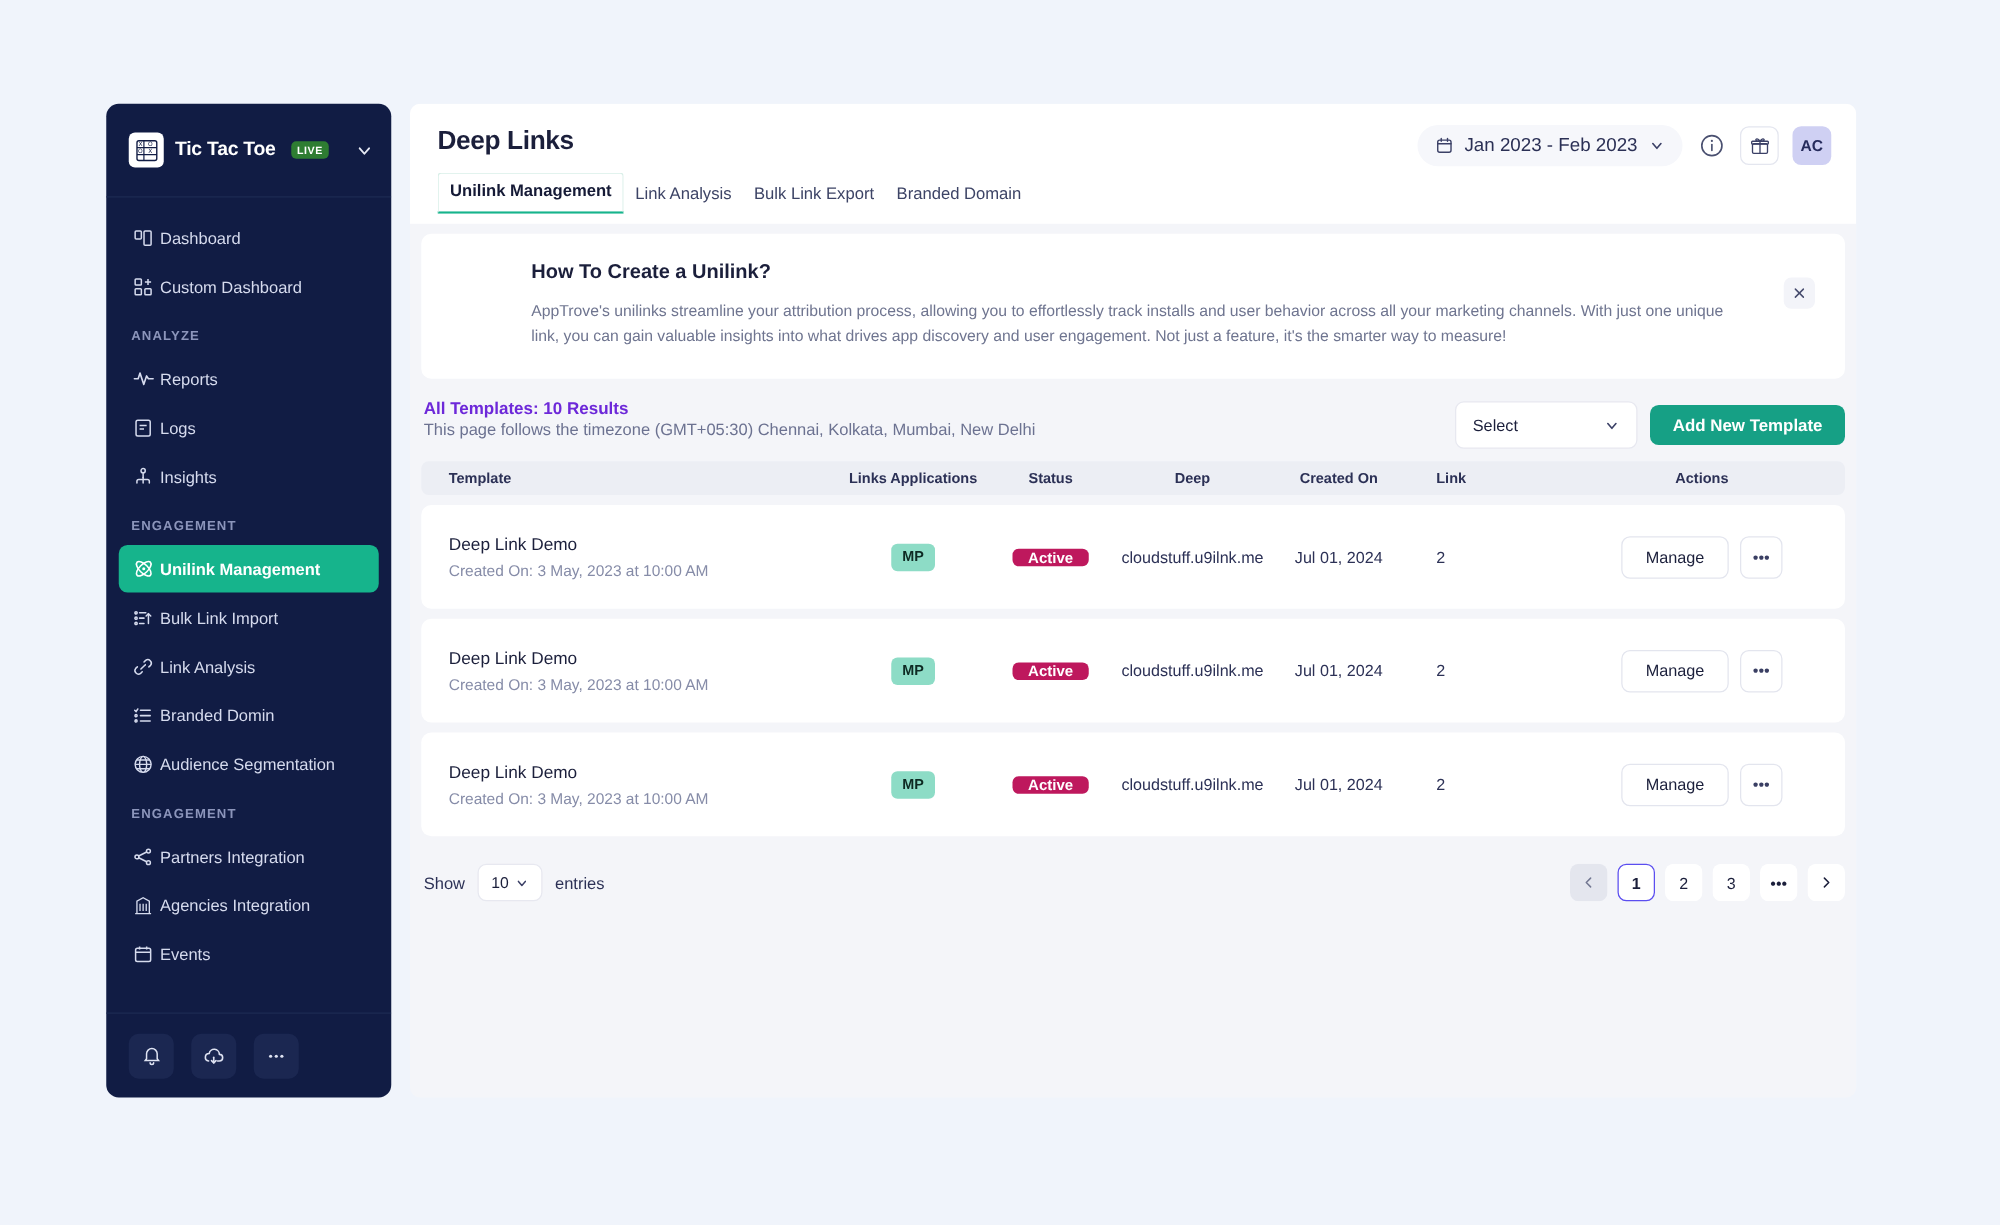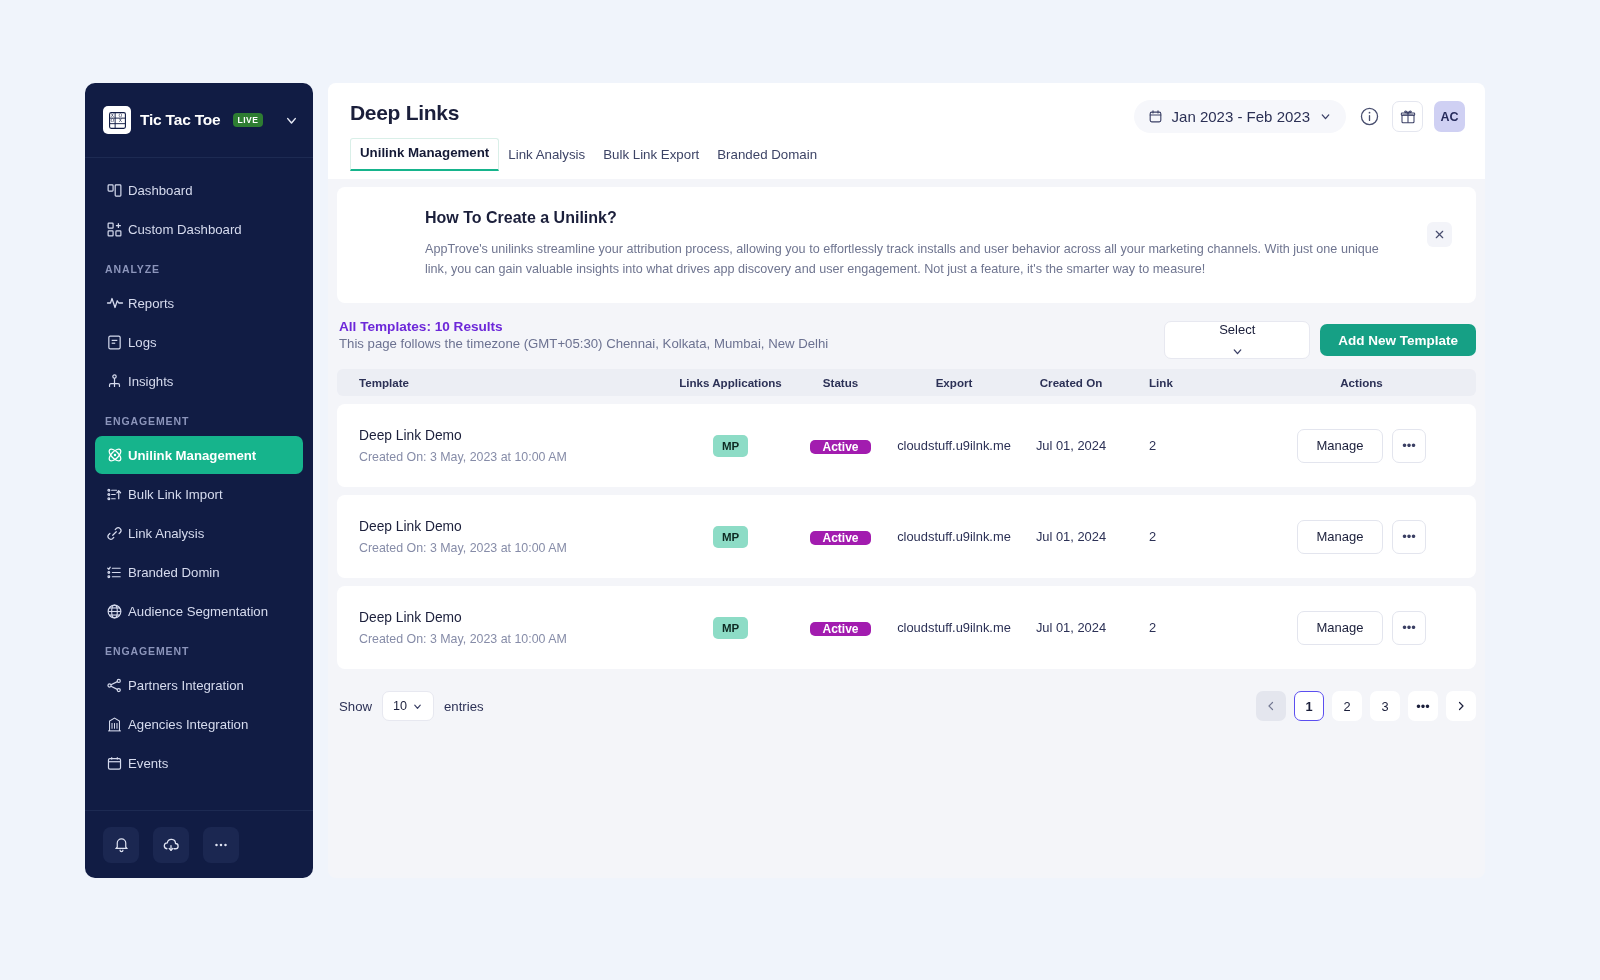--- a/index.html
+++ b/index.html
@@ -250,21 +250,20 @@
     width: 146px; height: 38px;
     background: #fff;
     border: 1px solid #e7e8f0;
     border-radius: 7px;
     display: flex; align-items: center;
     justify-content: space-between;
     padding: 0 13px;
     font-size: 13px;
     color: #1b1f3b;
     cursor: pointer;
-    flex-direction: column;
   }
   .btn-primary {
     height: 32px;
     background: #16a085;
     color: #fff;
     border: none;
     border-radius: 7px;
     padding: 0 18px;
     font-size: 13.5px;
     font-weight: 700;
@@ -308,21 +307,21 @@
     display: inline-block;
     background: #8ddcc6;
     color: #0e2a23;
     font-size: 11.5px;
     font-weight: 700;
     padding: 5px 9px;
     border-radius: 5px;
   }
   .chip-active {
     display: inline-block;
-    background: #a21caf;
+    background: #be185d;
     color: #ffffff;
     font-size: 12px;
     font-weight: 600;
     padding: 0 12px;
     border-radius: 5px;
   }
   .cell-text { font-size: 12.9px; color: #2c3156; }
   .actions { display: flex; align-items: center; justify-content: center; gap: 9px; }
   .btn-manage {
     width: 86px; height: 34px;
@@ -685,21 +684,21 @@
         </div>
         <button class="btn-primary">Add New Template</button>
       </div>
     </div>
 
     <div class="table-wrap">
       <div class="thead">
         <div class="c1">Template</div>
         <div class="c2">Links Applications</div>
         <div class="c3">Status</div>
-        <div class="c4">Export</div>
+        <div class="c4">Deep</div>
         <div class="c5">Created On</div>
         <div class="c6">Link</div>
         <div class="c7">Actions</div>
       </div>
 
       <div class="row">
         <div class="c1">
           <div class="tpl-name">Deep Link Demo</div>
           <div class="tpl-sub">Created On: 3 May, 2023 at 10:00 AM</div>
         </div>

